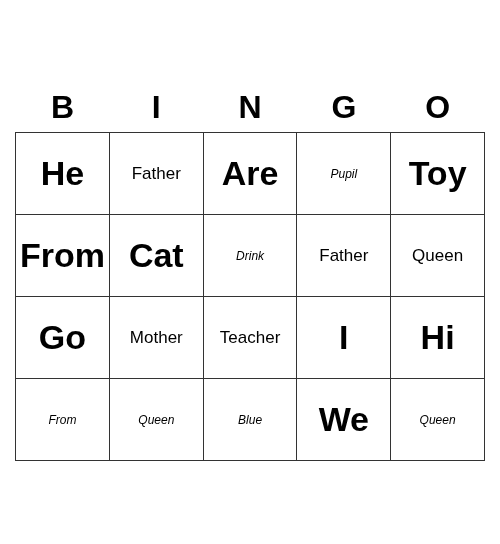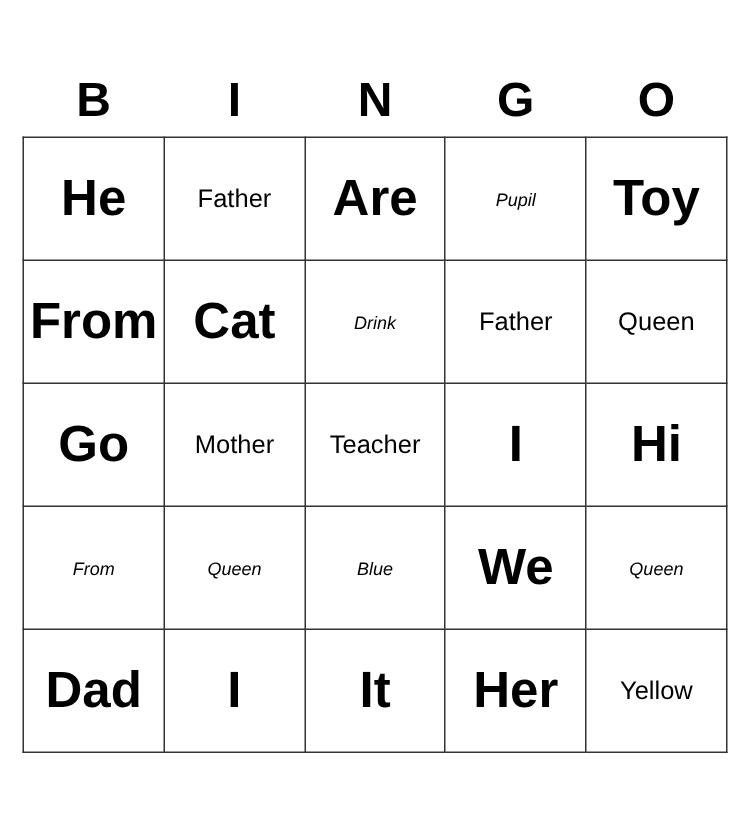--- a/index.html
+++ b/index.html
@@ -95,21 +95,14 @@
         <td class="cell-large">I</td>
         <td class="cell-large">Hi</td>
       </tr>
       <tr>
         <td class="cell-medium">From</td>
         <td class="cell-medium">Queen</td>
         <td class="cell-medium">Blue</td>
         <td class="cell-large">We</td>
         <td class="cell-medium">Queen</td>
       </tr>
-      <tr>
-        <td class="cell-large">Dad</td>
-        <td class="cell-large">I</td>
-        <td class="cell-large">It</td>
-        <td class="cell-large">Her</td>
-        <td class="cell-small">Yellow</td>
-      </tr>
     </tbody>
 </table>
 
 </body></html>

